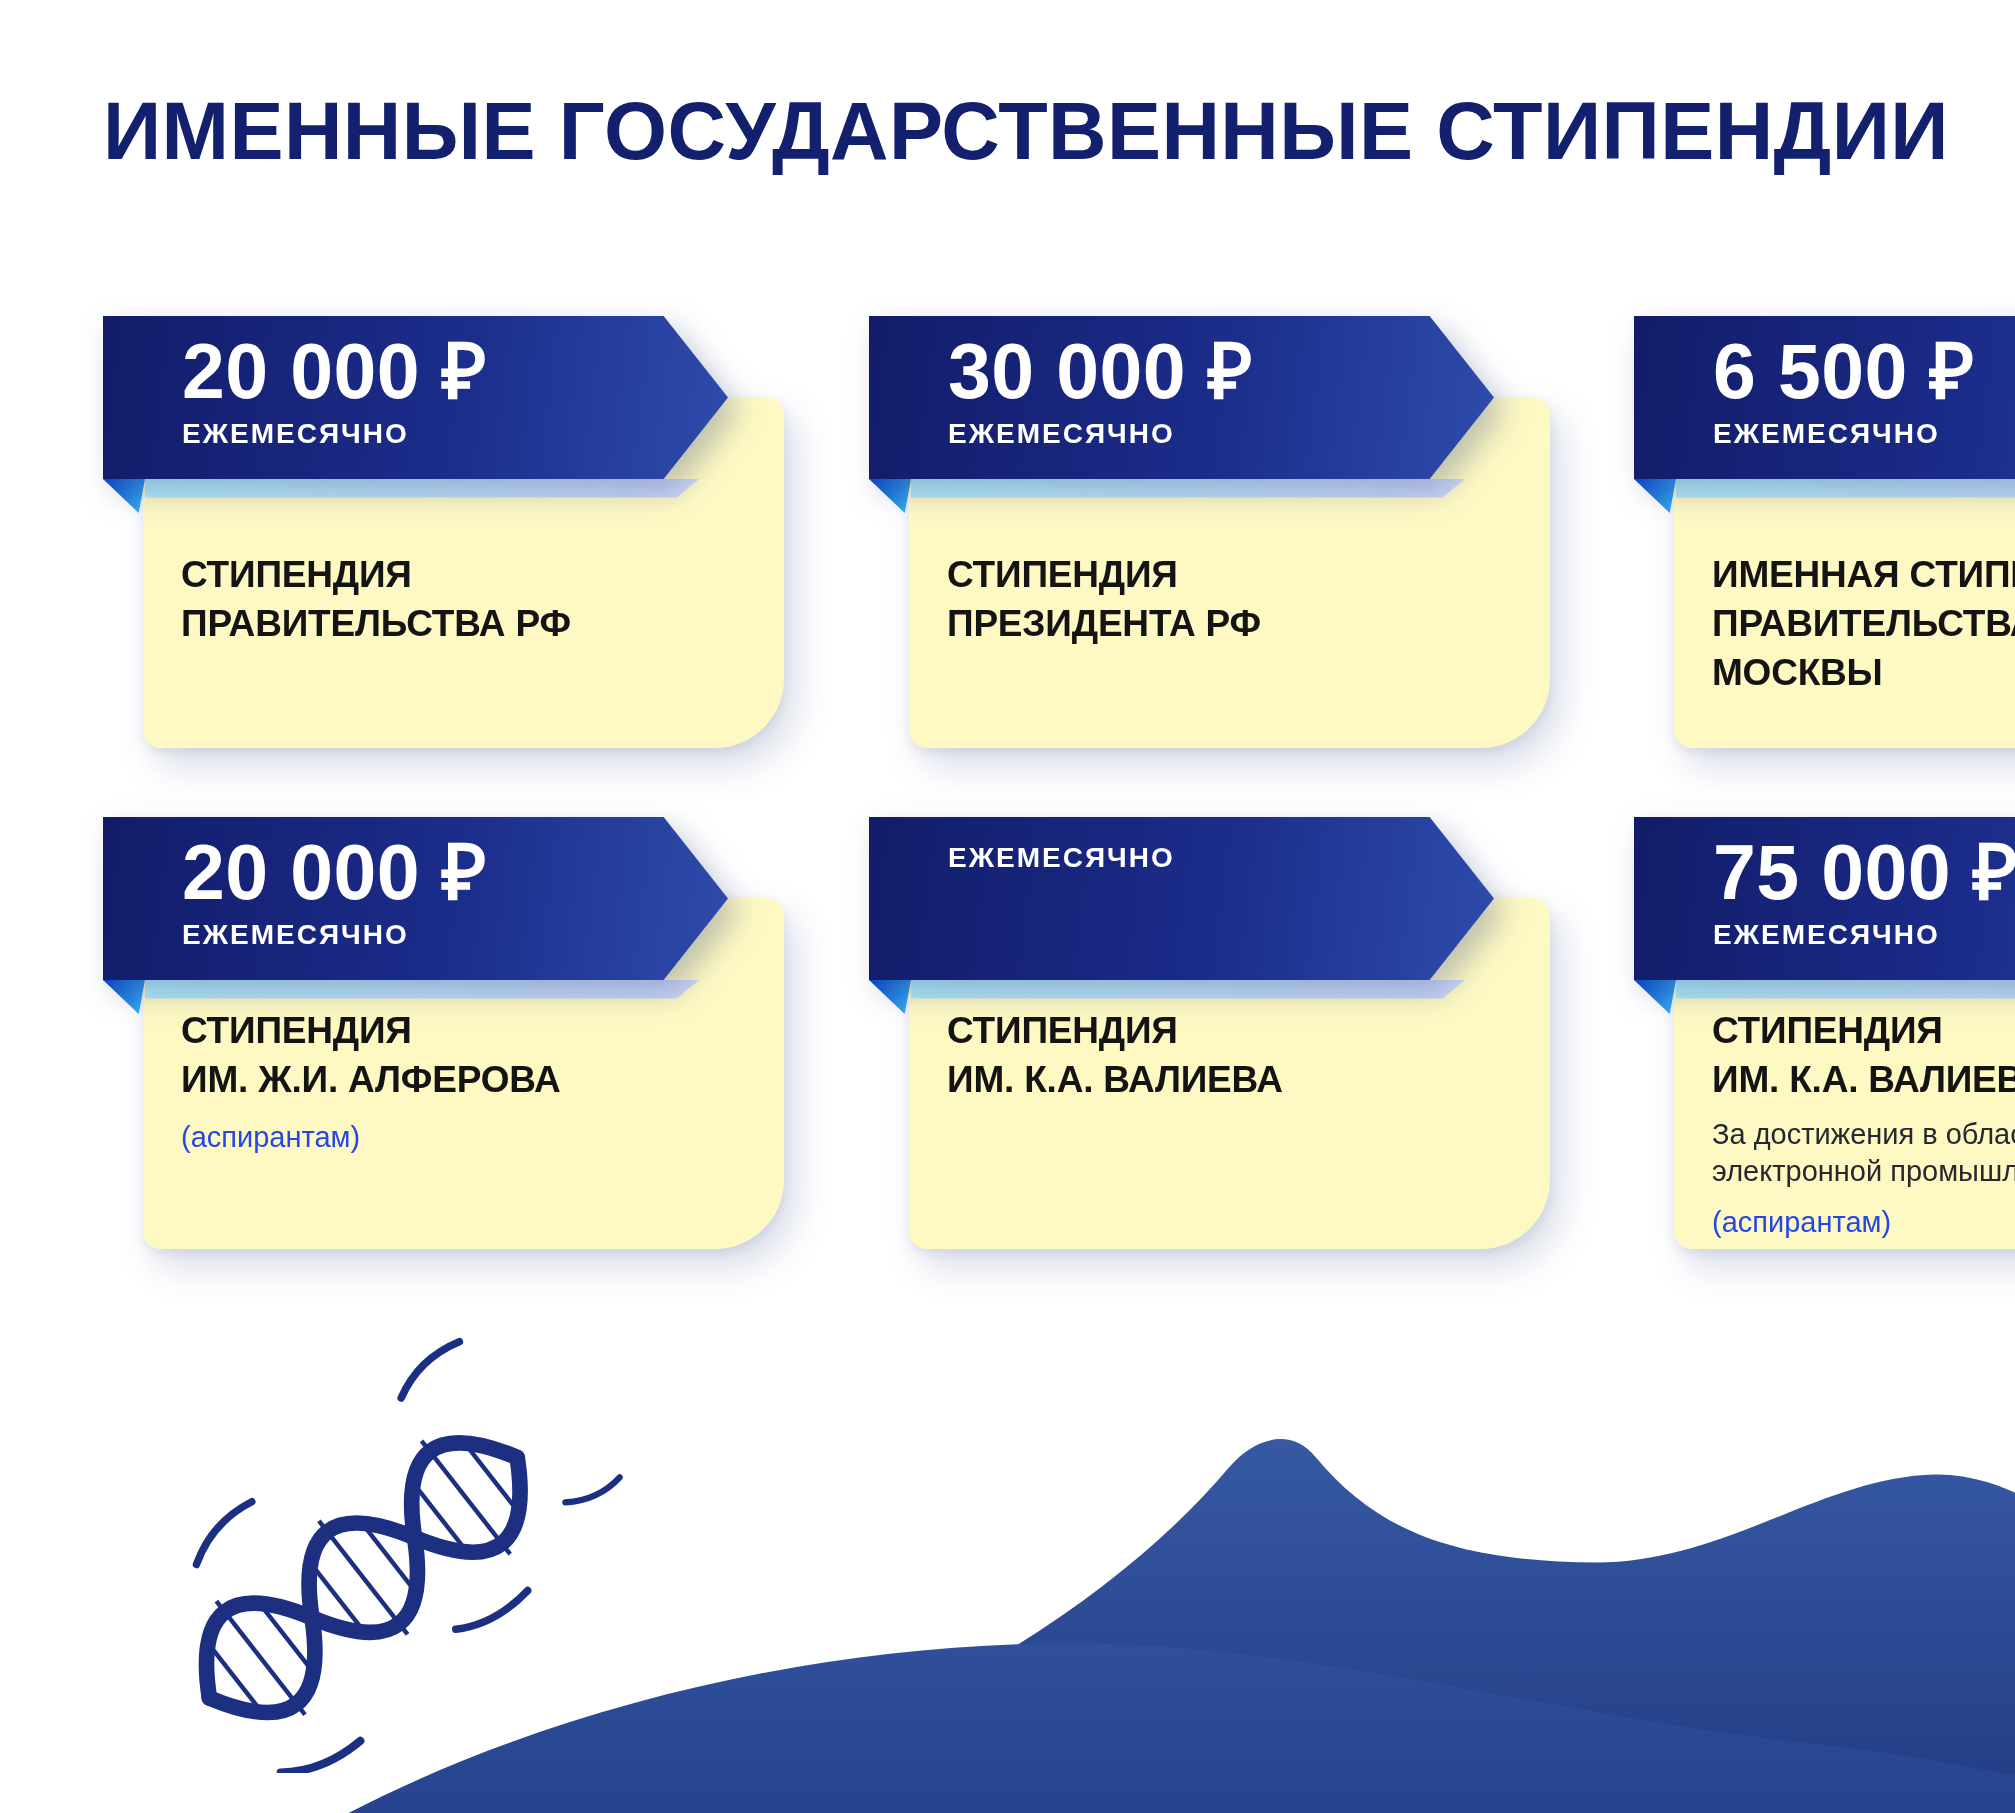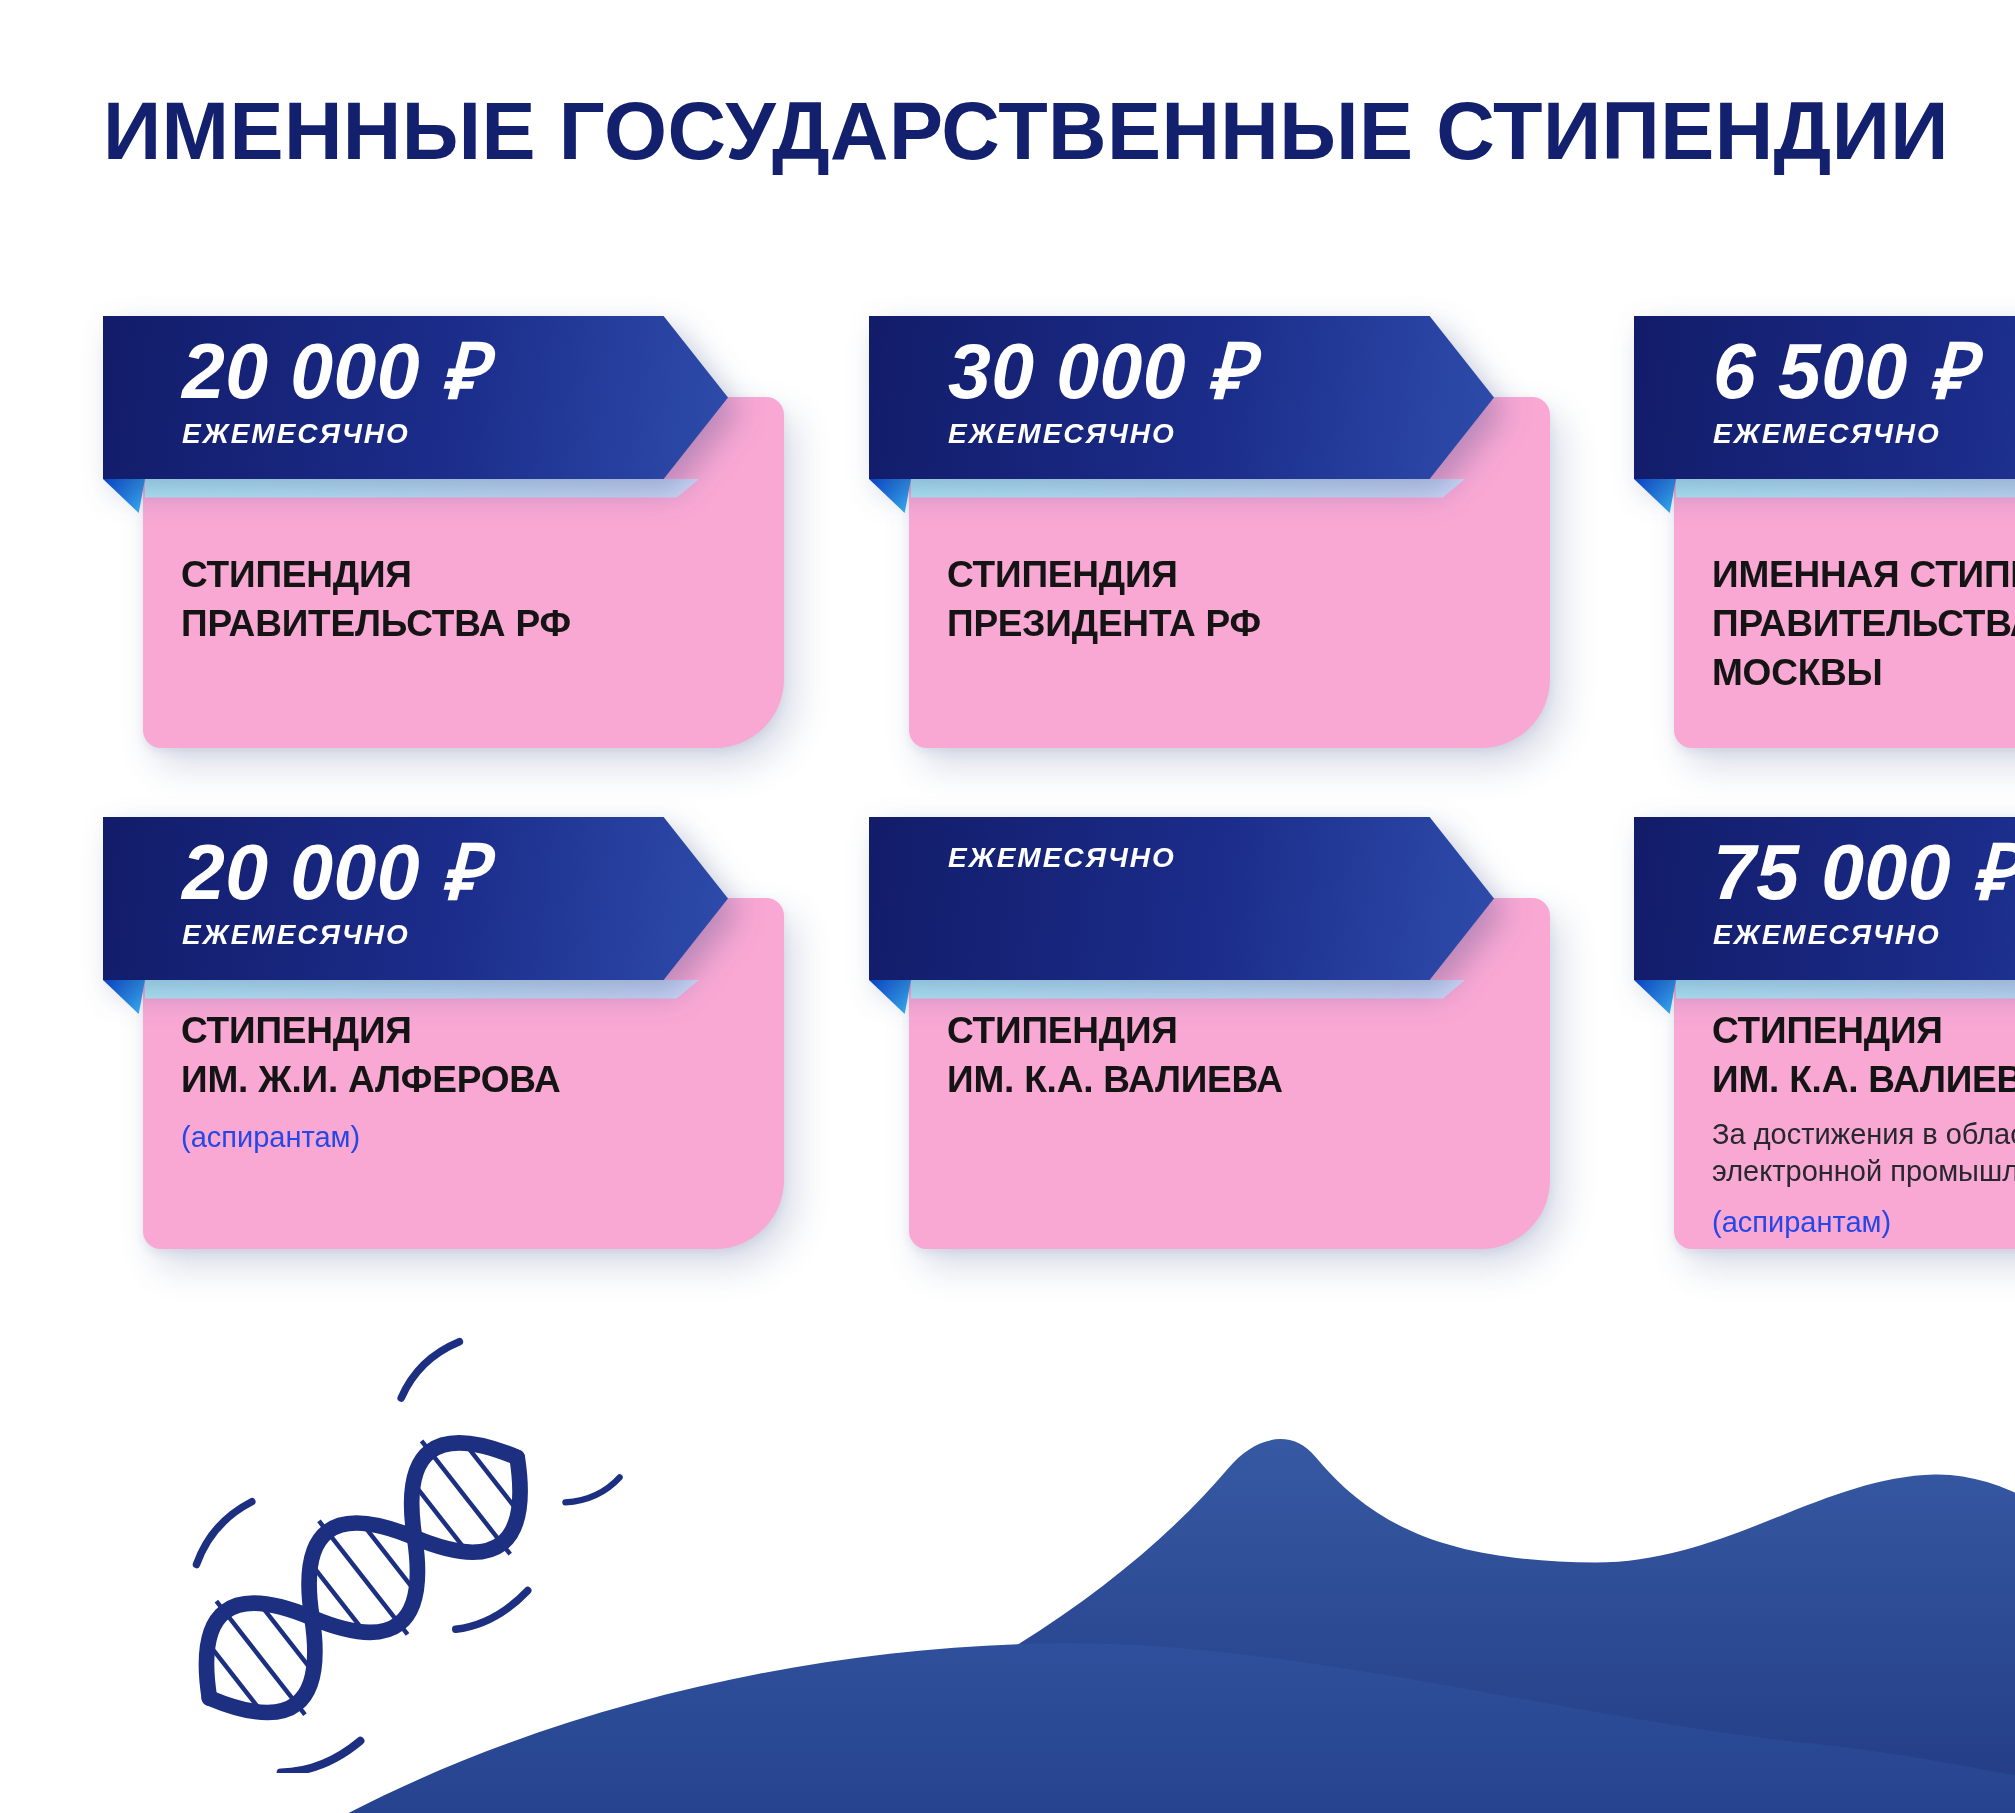--- a/index.html
+++ b/index.html
@@ -23,21 +23,21 @@
   
   .cards{position:absolute;left:103px;top:316px;width:3023px;height:967px;}
   .card{position:absolute;width:705px;height:524px;}
   .c0{left:0;}     .c1{left:766px;} .c2{left:1531px;}
   .r0{top:0;}      .r1{top:501px;}
 
   
   .panel{
     position:absolute;left:40px;top:81px;
     width:641px;height:351px;
-    background:#f9a8d4;
+    background:#fef9c3;
     border-radius:9.7px 17.7px 69px 17.7px;
     box-shadow:12px 18px 36px rgba(60,80,140,0.20), 0 4px 10px rgba(60,80,140,0.10);
     z-index:1;
   }
   .panel-content{padding:0 24px 0 38px;}
   .card-name{
     font-size:37px;line-height:1.32;font-weight:700;
     letter-spacing:-0.2px;color:#141414;
     white-space:pre-line;
   }
@@ -58,21 +58,20 @@
   .banner-wrap{
     position:absolute;left:0;top:0;z-index:3;
     filter:drop-shadow(11.3px 13.7px 15.3px rgba(40,60,120,0.30));
   }
   .banner{
     width:625px;height:163px;
     background:linear-gradient(97deg,#121c69 0%,#1b2c8a 55%,#2e4cab 100%);
     clip-path:polygon(0 0, 89.7% 0, 100% 50%, 89.7% 100%, 0 100%);
     box-sizing:border-box;
     padding:17px 0 0 79px;
-    font-style:italic;
   }
   .amount{
     font-size:77px;line-height:1;font-weight:700;
     color:#ffffff;letter-spacing:0.4px;white-space:nowrap;
   }
   .monthly{
     margin-top:10px;
     font-size:28px;line-height:1;font-weight:600;
     letter-spacing:2px;color:#ffffff;white-space:nowrap;
   }

